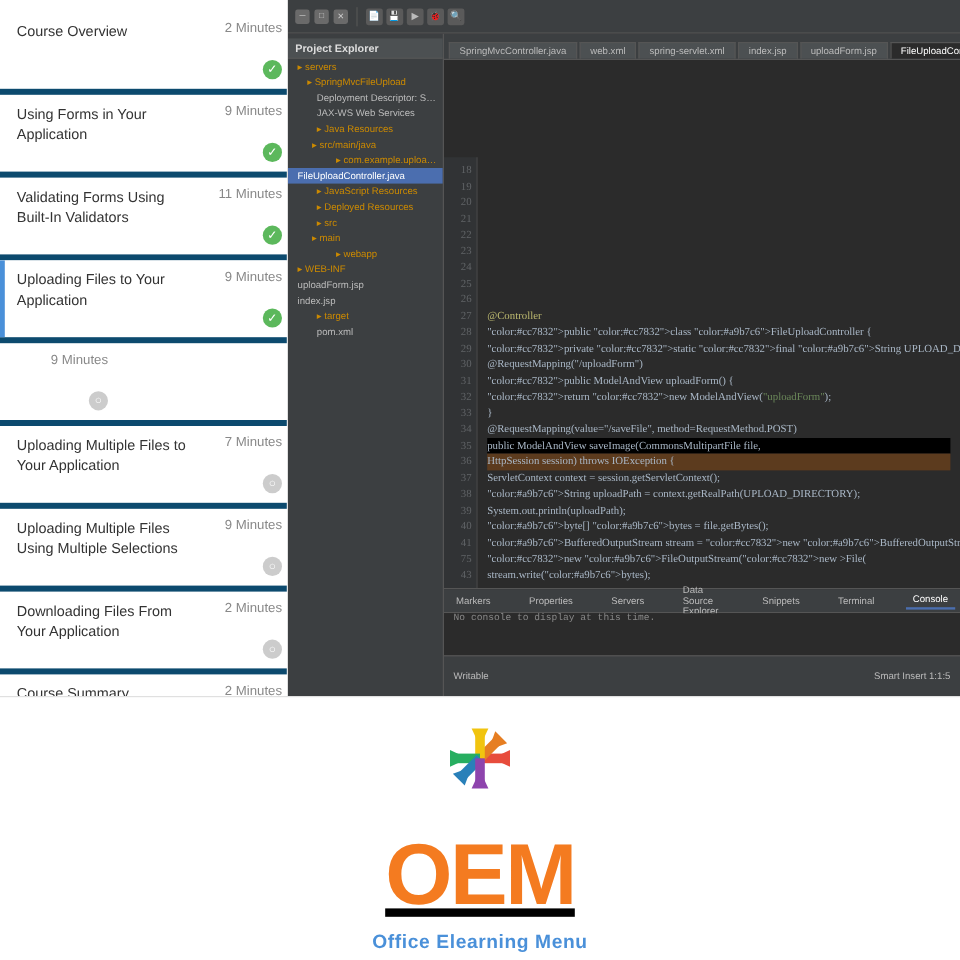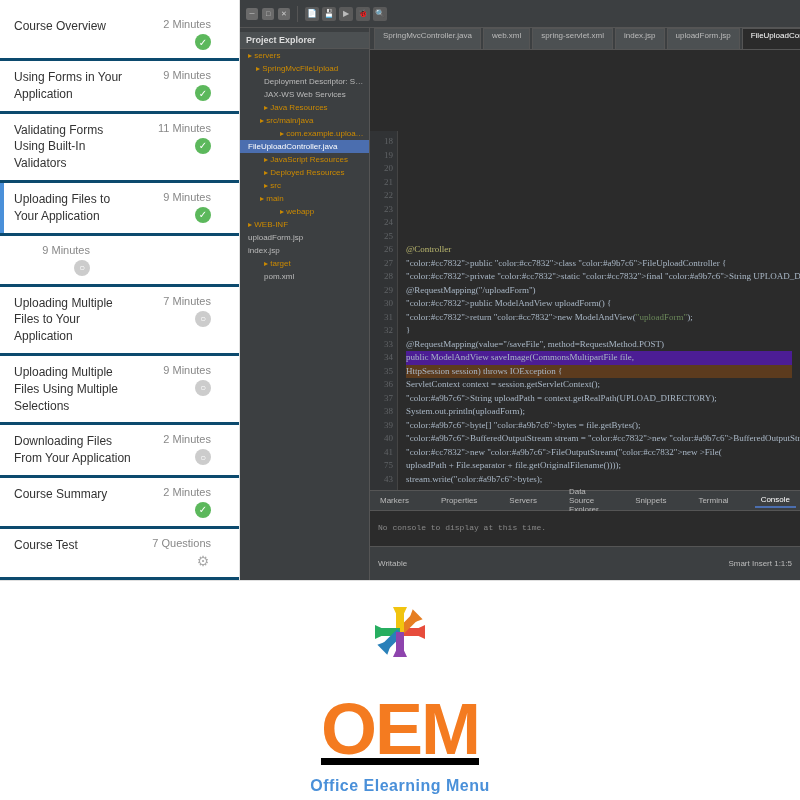--- a/index.html
+++ b/index.html
@@ -33,23 +33,23 @@
       background: #fff;
       border-right: 1px solid #e0e0e0;
       overflow-y: auto;
       padding: 10px 0;
     }
 
     .sidebar-item {
       display: flex;
       align-items: flex-start;
       justify-content: space-between;
-      padding: 8px 28px 8px 14px;
+      padding: 8px 4px 8px 14px;
       cursor: pointer;
-      border-bottom: 3px solid #0c4a6e;
+      border-bottom: 5px solid #0c4a6e;
       position: relative;
     }
 
     .sidebar-item.active {
       background: #fff;
     }
 
     .sidebar-item.active::before {
       content: '';
       position: absolute;
@@ -72,20 +72,21 @@
       line-height: 1.4;
       font-weight: 500;
     }
 
     .sidebar-item-right {
       display: flex;
       flex-direction: column;
       align-items: flex-end;
       min-width: 70px;
       margin-left: 6px;
+      gap: 16px;
     }
 
     .sidebar-item-duration {
       font-size: 11px;
       color: #888;
       white-space: nowrap;
       margin-bottom: 4px;
     }
 
     .status-icon {
@@ -234,20 +235,21 @@
       flex: 1;
       display: flex;
       flex-direction: column;
       overflow: hidden;
     }
 
     .ide-tabs {
       height: 22px;
       background: #3c3f41;
       display: flex;
+      align-items: flex-end;
       padding: 0 4px;
       border-bottom: 1px solid #555;
       overflow: hidden;
     }
 
     .ide-tab {
       padding: 2px 8px;
       font-size: 8px;
       color: #bbb;
       background: #4c5052;
@@ -324,21 +326,21 @@
     }
 
     .ide-bottom-tab.active {
       color: #fff;
       border-bottom: 2px solid #4b6eaf;
     }
 
     .ide-console {
       flex: 1;
       background: #2b2b2b;
-      padding: 12px 8px;
+      padding: 0 8px;
       font-size: 8px;
       color: #888;
       font-family: 'Courier New', monospace;
     }
 
     .ide-statusbar {
       height: 34px;
       background: #3c3f41;
       display: flex;
       align-items: center;
@@ -586,33 +588,32 @@
                   <div class="code-line"><span style="&lt;span">"color:#cc7832"</span>&gt;public <span style="&lt;span">"color:#cc7832"</span>&gt;class <span style="&lt;span">"color:#a9b7c6"</span>&gt;FileUploadController {</div>
                   <div class="code-line"></div>
                   <div class="code-line">    <span style="&lt;span">"color:#cc7832"</span>&gt;private <span style="&lt;span">"color:#cc7832"</span>&gt;static <span style="&lt;span">"color:#cc7832"</span>&gt;final <span style="&lt;span">"color:#a9b7c6"</span>&gt;String UPLOAD_DIRECTORY = ;</div>
                   <div class="code-line"></div>
                   <div class="code-line">    @RequestMapping("/uploadForm")</div>
                   <div class="code-line">    <span style="&lt;span">"color:#cc7832"</span>&gt;public ModelAndView uploadForm() {</div>
                   <div class="code-line">        <span style="&lt;span">"color:#cc7832"</span>&gt;return <span style="&lt;span">"color:#cc7832"</span>&gt;new ModelAndView(<span style="color:#6a8759">"uploadForm"</span>);</div>
                   <div class="code-line">    }</div>
                   <div class="code-line"></div>
                   <div class="code-line">    @RequestMapping(value="/saveFile", method=RequestMethod.POST)</div>
-                  <div class="code-line"><span style="background:#4c1d95;display:inline-block;min-width:100%">    public ModelAndView saveImage(CommonsMultipartFile file,</span></div>
+                  <div class="code-line"><span style="background:#000000;display:inline-block;min-width:100%">    public ModelAndView saveImage(CommonsMultipartFile file,</span></div>
                   <div class="code-line"><span style="background:#5c3b1e;display:inline-block;min-width:100%">            HttpSession session) throws IOException {</span></div>
                   <div class="code-line"></div>
                   <div class="code-line">        ServletContext context = session.getServletContext();</div>
                   <div class="code-line"></div>
                   <div class="code-line">        <span style="&lt;span">"color:#a9b7c6"</span>&gt;String uploadPath = context.getRealPath(UPLOAD_DIRECTORY);</div>
-                  <div class="code-line">        System.out.println(uploadForm);</div>
+                  <div class="code-line">        System.out.println(uploadPath);</div>
                   <div class="code-line"></div>
                   <div class="code-line">        <span style="&lt;span">"color:#a9b7c6"</span>&gt;byte[] <span style="&lt;span">"color:#a9b7c6"</span>&gt;bytes = file.getBytes();</div>
                   <div class="code-line"></div>
                   <div class="code-line">        <span style="&lt;span">"color:#a9b7c6"</span>&gt;BufferedOutputStream stream = <span style="&lt;span">"color:#cc7832"</span>&gt;new <span style="&lt;span">"color:#a9b7c6"</span>&gt;BufferedOutputStream(</div>
                   <div class="code-line">                <span style="&lt;span">"color:#cc7832"</span>&gt;new <span style="&lt;span">"color:#a9b7c6"</span>&gt;FileOutputStream(<span style="&lt;span">"color:#cc7832"</span>&gt;new &gt;File(</div>
-                  <div class="code-line">                        uploadPath + File.separator + file.getOriginalFilename())));</div>
                   <div class="code-line"></div>
                   <div class="code-line">        stream.write(<span style="&lt;span">"color:#a9b7c6"</span>&gt;bytes);</div>
                 </div>
             </div>
 
             <div class="ide-bottom">
               <div class="ide-bottom-tabs" id="ide-bottom-tabs">
                   <div class="ide-bottom-tab">Markers</div>
                   <div class="ide-bottom-tab">Properties</div>
                   <div class="ide-bottom-tab">Servers</div>

